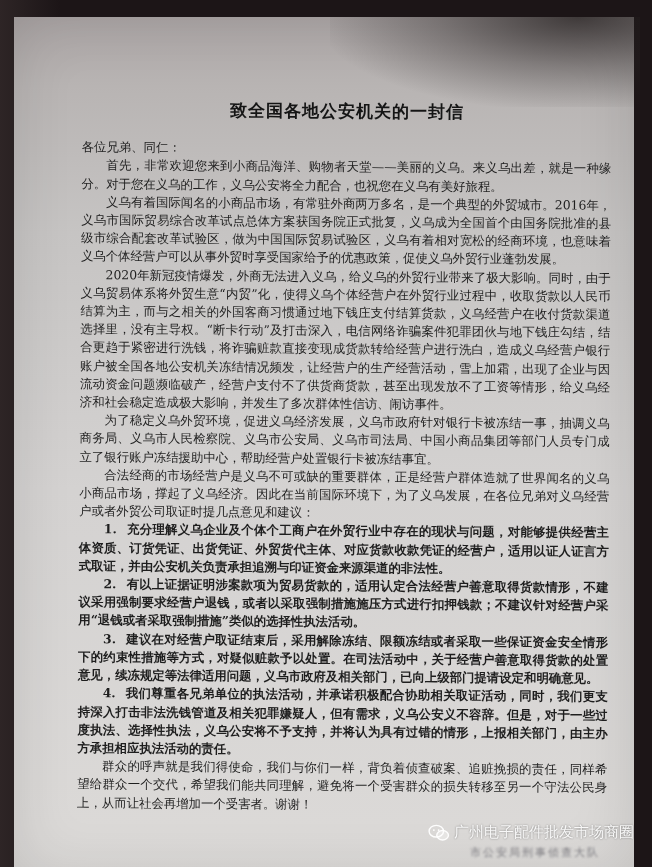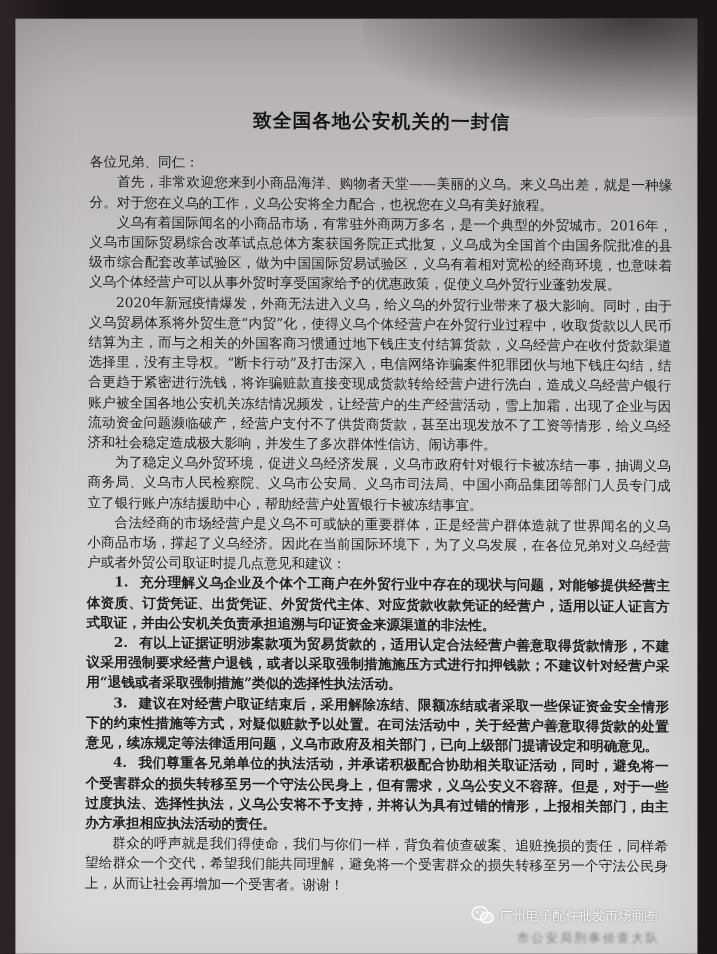--- a/index.html
+++ b/index.html
@@ -34,21 +34,21 @@
     }
     .salutation { margin: 0; }
     p { margin: 0; text-align: justify; text-indent: 2em; }
     p.item { text-indent: 2em; }
     .item-num { font-weight: bold; margin-right: 10px; }
     .bold { font-weight: bold; }
     .watermark {
       position: absolute; left: 428px; top: 823px;
       display: flex; align-items: center; gap: 4px;
       color: rgba(255,255,255,0.92); font-family: "DejaVu Sans", sans-serif;
-      font-size: 12px; text-shadow: 0 0 2px rgba(0,0,0,0.45);
+      font-size: 15px; text-shadow: 0 0 2px rgba(0,0,0,0.45);
     }
     .wechat-icon { width: 22px; height: 18px; }
     .stamp-text {
       position: absolute; left: 470px; top: 845px;
       font-size: 11px; color: rgba(50,50,60,0.55); filter: blur(1.2px); letter-spacing: 2px;
     }
   </style>
 </head>
 <body>
 
@@ -62,21 +62,21 @@
 
   <p>首先，非常欢迎您来到小商品海洋、购物者天堂——美丽的义乌。来义乌出差，就是一种缘分。对于您在义乌的工作，义乌公安将全力配合，也祝您在义乌有美好旅程。</p>
   <p>义乌有着国际闻名的小商品市场，有常驻外商两万多名，是一个典型的外贸城市。2016年，义乌市国际贸易综合改革试点总体方案获国务院正式批复，义乌成为全国首个由国务院批准的县级市综合配套改革试验区，做为中国国际贸易试验区，义乌有着相对宽松的经商环境，也意味着义乌个体经营户可以从事外贸时享受国家给予的优惠政策，促使义乌外贸行业蓬勃发展。</p>
   <p>2020年新冠疫情爆发，外商无法进入义乌，给义乌的外贸行业带来了极大影响。同时，由于义乌贸易体系将外贸生意“内贸”化，使得义乌个体经营户在外贸行业过程中，收取货款以人民币结算为主，而与之相关的外国客商习惯通过地下钱庄支付结算货款，义乌经营户在收付货款渠道选择里，没有主导权。“断卡行动”及打击深入，电信网络诈骗案件犯罪团伙与地下钱庄勾结，结合更趋于紧密进行洗钱，将诈骗赃款直接变现成货款转给经营户进行洗白，造成义乌经营户银行账户被全国各地公安机关冻结情况频发，让经营户的生产经营活动，雪上加霜，出现了企业与因流动资金问题濒临破产，经营户支付不了供货商货款，甚至出现发放不了工资等情形，给义乌经济和社会稳定造成极大影响，并发生了多次群体性信访、闹访事件。</p>
   <p>为了稳定义乌外贸环境，促进义乌经济发展，义乌市政府针对银行卡被冻结一事，抽调义乌商务局、义乌市人民检察院、义乌市公安局、义乌市司法局、中国小商品集团等部门人员专门成立了银行账户冻结援助中心，帮助经营户处置银行卡被冻结事宜。</p>
   <p>合法经商的市场经营户是义乌不可或缺的重要群体，正是经营户群体造就了世界闻名的义乌小商品市场，撑起了义乌经济。因此在当前国际环境下，为了义乌发展，在各位兄弟对义乌经营户或者外贸公司取证时提几点意见和建议：</p>
 
   <p class="item"><span class="item-num">1.</span><span class="bold">充分理解义乌企业及个体个工商户在外贸行业中存在的现状与问题，对能够提供经营主体资质、订货凭证、出货凭证、外贸货代主体、对应货款收款凭证的经营户，适用以证人证言方式取证，并由公安机关负责承担追溯与印证资金来源渠道的非法性。</span></p>
   <p class="item"><span class="item-num">2.</span><span class="bold">有以上证据证明涉案款项为贸易货款的，适用认定合法经营户善意取得货款情形，不建议采用强制要求经营户退钱，或者以采取强制措施施压方式进行扣押钱款；不建议针对经营户采用“退钱或者采取强制措施”类似的选择性执法活动。</span></p>
   <p class="item"><span class="item-num">3.</span><span class="bold">建议在对经营户取证结束后，采用解除冻结、限额冻结或者采取一些保证资金安全情形下的约束性措施等方式，对疑似赃款予以处置。在司法活动中，关于经营户善意取得货款的处置意见，续冻规定等法律适用问题，义乌市政府及相关部门，已向上级部门提请设定和明确意见。</span></p>
-  <p class="item"><span class="item-num">4.</span><span class="bold">我们尊重各兄弟单位的执法活动，并承诺积极配合协助相关取证活动，同时，避免将一个受害群众的损失转移至另一个守法公民身上，但有需求，义乌公安义不容辞。但是，对于一些过度执法、选择性执法，义乌公安将不予支持，并将认为具有过错的情形，上报相关部门，由主办方承担相应执法活动的责任。</span></p>
+  <p class="item"><span class="item-num">4.</span><span class="bold">我们尊重各兄弟单位的执法活动，并承诺积极配合协助相关取证活动，同时，我们更支持深入打击非法洗钱管道及相关犯罪嫌疑人，但有需求，义乌公安义不容辞。但是，对于一些过度执法、选择性执法，义乌公安将不予支持，并将认为具有过错的情形，上报相关部门，由主办方承担相应执法活动的责任。</span></p>
 
   <p>群众的呼声就是我们得使命，我们与你们一样，背负着侦查破案、追赃挽损的责任，同样希望给群众一个交代，希望我们能共同理解，避免将一个受害群众的损失转移至另一个守法公民身上，从而让社会再增加一个受害者。谢谢！</p>
 </div>
 
 <div class="stamp-text">市公安局刑事侦查大队</div>
 
 <div class="watermark">
   <svg class="wechat-icon" viewBox="0 0 24 20">
     <ellipse cx="9" cy="8" rx="8" ry="6.5" fill="none" stroke="rgba(255,255,255,0.95)" stroke-width="1.6"></ellipse>
     <ellipse cx="16" cy="12.5" rx="6.5" ry="5.2" fill="rgba(255,255,255,0.35)" stroke="rgba(255,255,255,0.95)" stroke-width="1.6"></ellipse>

